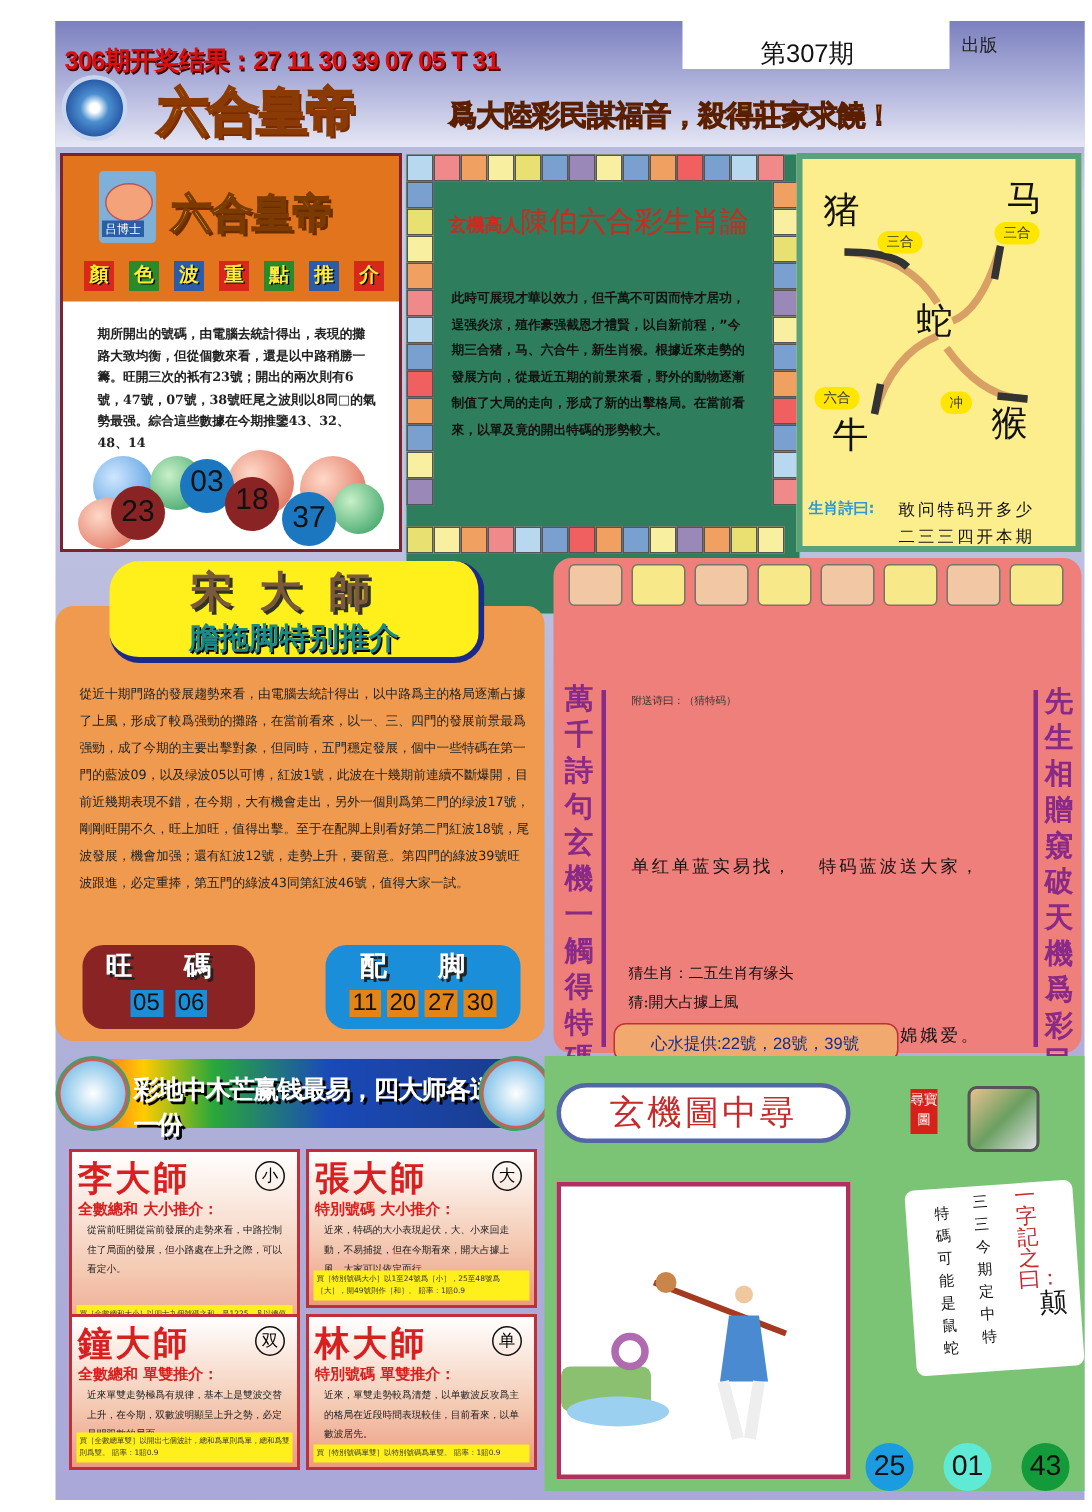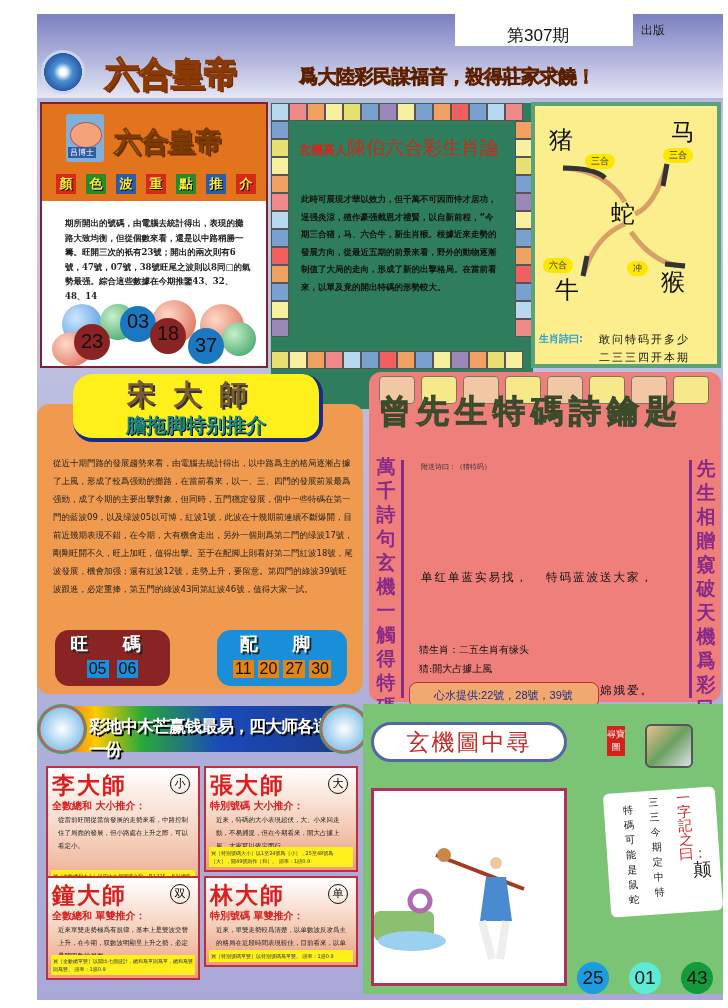--- a/index.html
+++ b/index.html
@@ -86,20 +86,21 @@
 .sc-col{position:absolute;font:10px "DejaVu Serif",serif;color:#111;width:12px;line-height:15px;text-align:center}
 .sc-red{position:absolute;font:14px "DejaVu Serif",serif;color:#c62a2a;width:16px;line-height:14px;text-align:center}
 .fball{position:absolute;top:258px;width:32px;height:32px;border-radius:50%;font:19px "Liberation Sans",sans-serif;color:#111;text-align:center;line-height:32px}
 </style>
 </head>
 <body>
 
 <div class="page">
 
   <div class="hdr">
+    <div class="result">306期开奖结果：27 11 30 39 07 05 T 31</div>
     <div class="issue-box"></div>
     <div class="issue">第307期</div>
     <div class="pub">出版</div>
     <div class="logo-circ"></div>
     <div class="big-title">六合皇帝</div>
     <div class="slogan">爲大陸彩民謀福音，殺得莊家求饒！</div>
   </div>
 
   <div class="p1">
     <div class="p1-top">
@@ -255,21 +256,20 @@
     <div class="p5-icons">
       <span></span>
         <span></span>
         <span></span>
         <span></span>
         <span></span>
         <span></span>
         <span></span>
         <span></span>
     </div>
-    <div class="p5-title">曾先生特碼詩鑰匙</div>
     <div class="vert" style="left:6px;top:82px">萬千詩句玄機一觸得特碼</div>
     <div class="vline" style="left:32px;top:88px;height:238px"></div>
     <div class="vline" style="left:320px;top:88px;height:238px"></div>
     <div class="vert" style="left:326px;top:84px">先生相贈窺破天機爲彩民</div>
     <div class="p5-note">附送诗曰：（猜特码）</div>
     <div class="p5-poem">
       <div>单红单蓝实易找，   特码蓝波送大家，</div>
       <div>遂唱阳关四叠曲。   红红双眼婂娥爱。</div>
       <div>今期待会景色好，   有人十元买码财，</div>
       <div>五来四去羊发财。   今期单双里明白。</div>
@@ -301,21 +301,21 @@
     <div class="b">近來，特碼的大小表現起伏，大、小來回走動，不易捕捉，但在今期看來，開大占據上風，大家可以依定而行。</div>
     <div class="y">買［特別號碼大小］以1至24號爲［小］，25至48號爲［大］，開49號則作［和］。 賠率：1賠0.9</div>
   </div>
   <div class="master" style="left:9px;top:862px;height:104px">
     <div class="n">鐘大師</div>
     <div class="c">双</div>
     <div class="s">全數總和 單雙推介：</div>
     <div class="b">近來單雙走勢極爲有規律，基本上是雙波交替上升，在今期，双數波明顯呈上升之勢，必定是開双數的局面。</div>
     <div class="y">買［全數總單雙］以開出七個波計，總和爲單則爲單，總和爲雙則爲雙。 賠率：1賠0.9</div>
   </div>
-  <div class="master" style="left:167px;top:862px;height:91px">
+  <div class="master" style="left:167px;top:862px;height:104px">
     <div class="n">林大師</div>
     <div class="c">单</div>
     <div class="s">特別號碼 單雙推介：</div>
     <div class="b">近來，單雙走勢較爲清楚，以单數波反攻爲主的格局在近段時間表現較佳，目前看來，以单數波居先。</div>
     <div class="y">買［特別號碼單雙］以特別號碼爲單雙。 賠率：1賠0.9</div>
   </div>
 
   <div class="p7">
     <div class="p7-title">玄機圖中尋</div>
     <div class="p7-vtag">尋寶圖</div>

